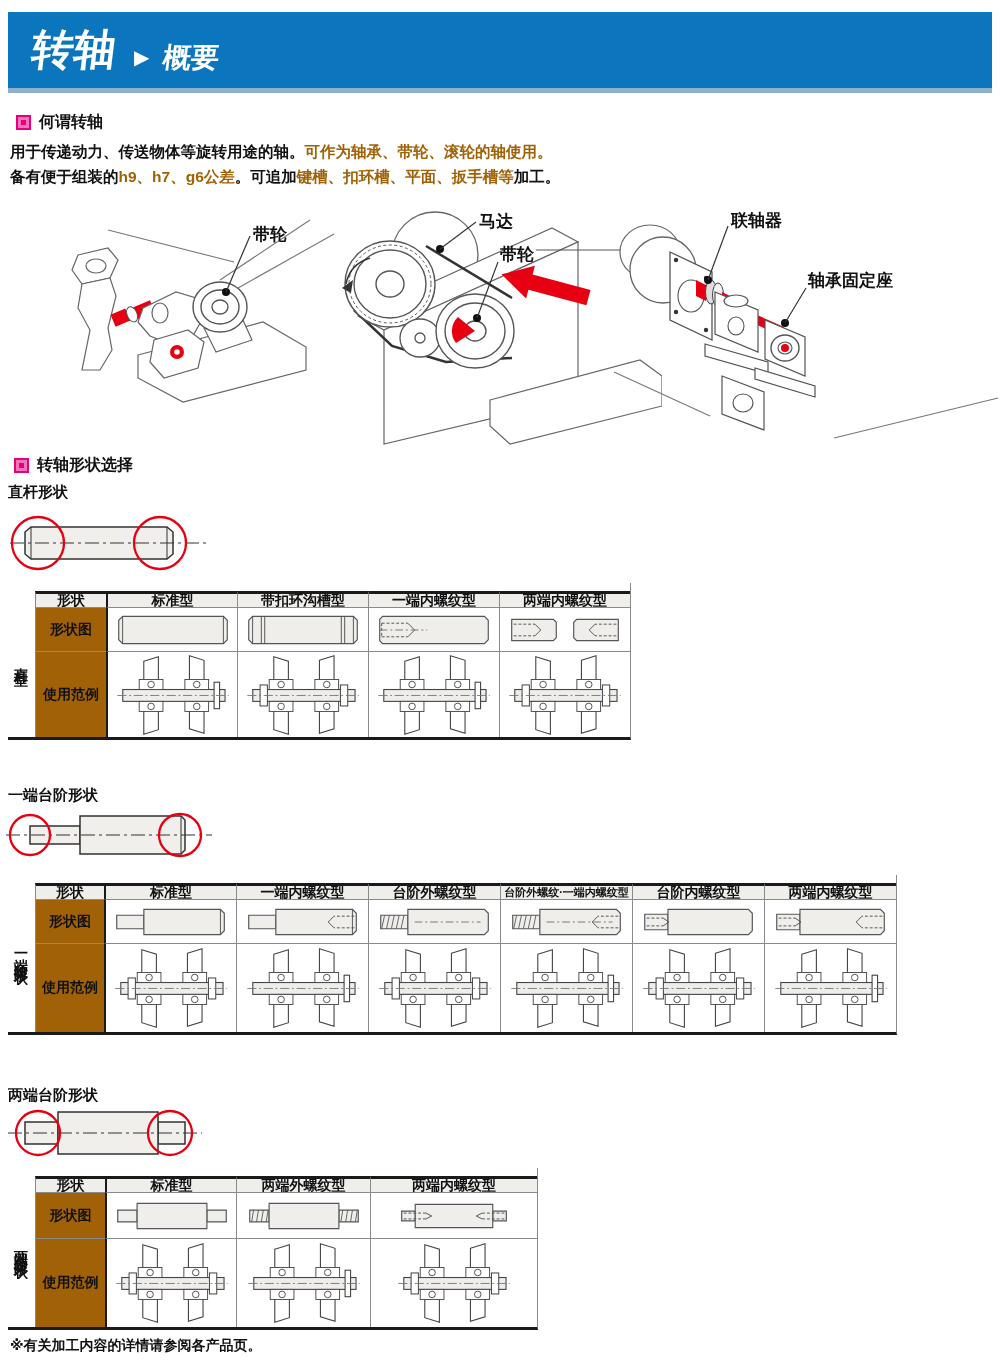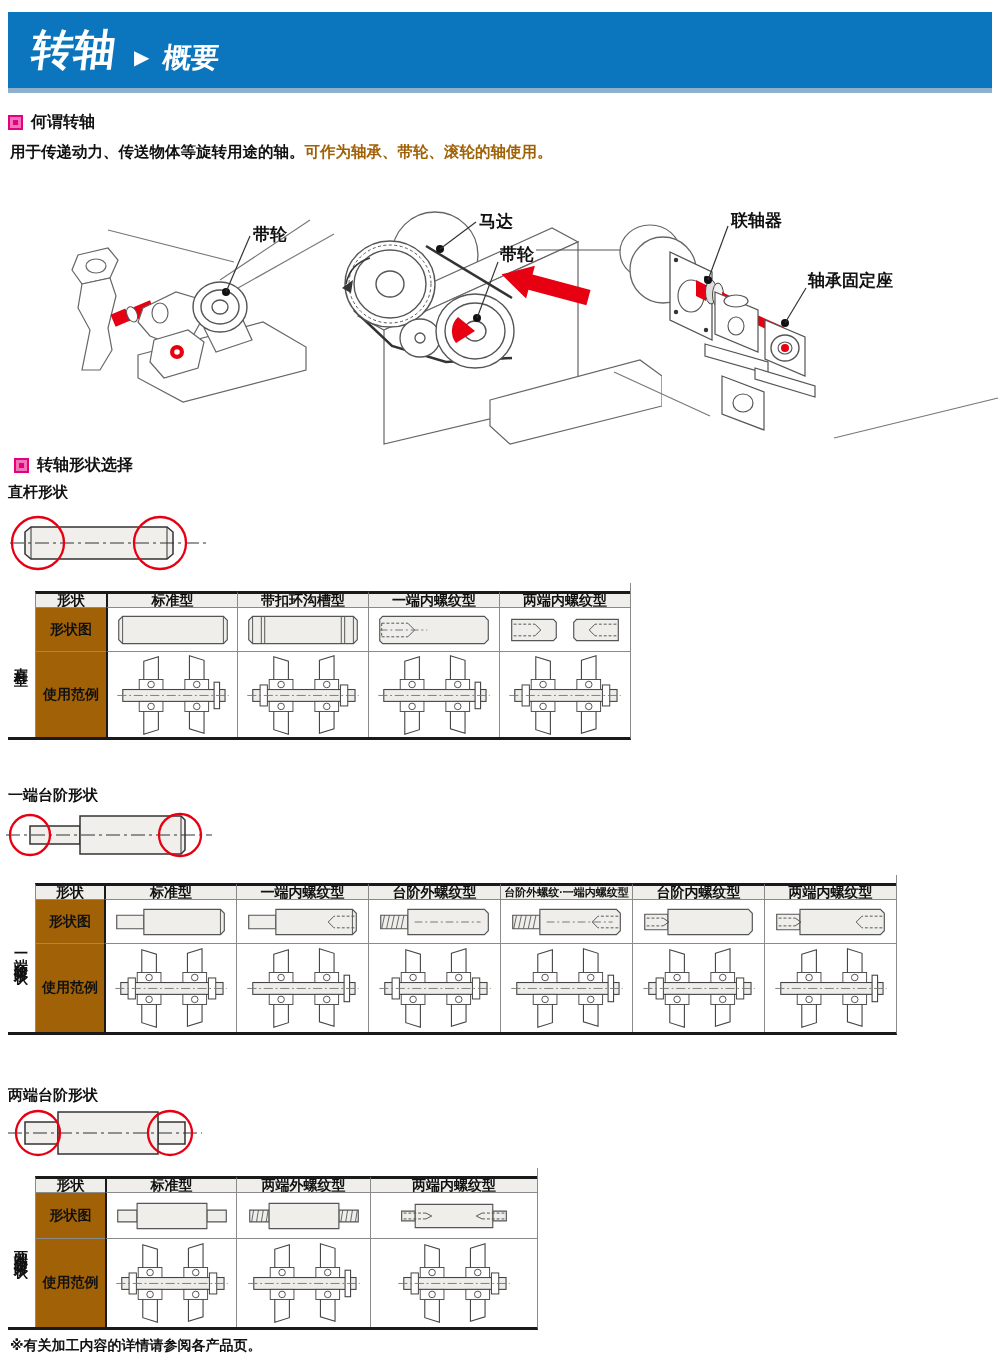--- a/index.html
+++ b/index.html
@@ -225,26 +225,27 @@
     </symbol>
   </defs>
 </svg>
 
 <div class="abs banner">
   <span class="t1">转轴</span>
   <span class="arr">▶</span>
   <span class="t2">概要</span>
 </div>
 
-<div class="abs sec-head" style="left:8px;top:112px;text-align:right;">
+<div class="abs sec-head" style="left:16px;top:112px;text-align:right;">
   <span class="marker"></span>
   <span>何谓转轴</span>
 </div>
 <div class="abs intro">
   <div><span>用于传递动力、传送物体等旋转用途的轴。</span><span class="red">可作为轴承、带轮、滚轮的轴使用。</span></div>
+  <div><span>备有便于组装的</span><span class="red">h9、h7、g6公差</span><span>。可追加</span><span class="red">键槽、扣环槽、平面、扳手槽等</span><span>加工。</span></div>
 </div>
 
 <svg class="abs" style="left:8px;top:200px;" width="332" height="245" viewBox="0 0 332 245">
   <g stroke="#777" fill="none" stroke-width="1.1">
     <line x1="100" y1="30" x2="226" y2="62"></line>
     <line x1="230" y1="88" x2="326" y2="34"></line>
     <line x1="212" y1="80" x2="302" y2="20"></line>
   </g>
   <polygon points="130,155 255,122 298,147 298,170 175,202 130,178" fill="#fff" stroke="#666" stroke-width="1.2"></polygon>
   <g fill="#fff" stroke="#666" stroke-width="1.2">

